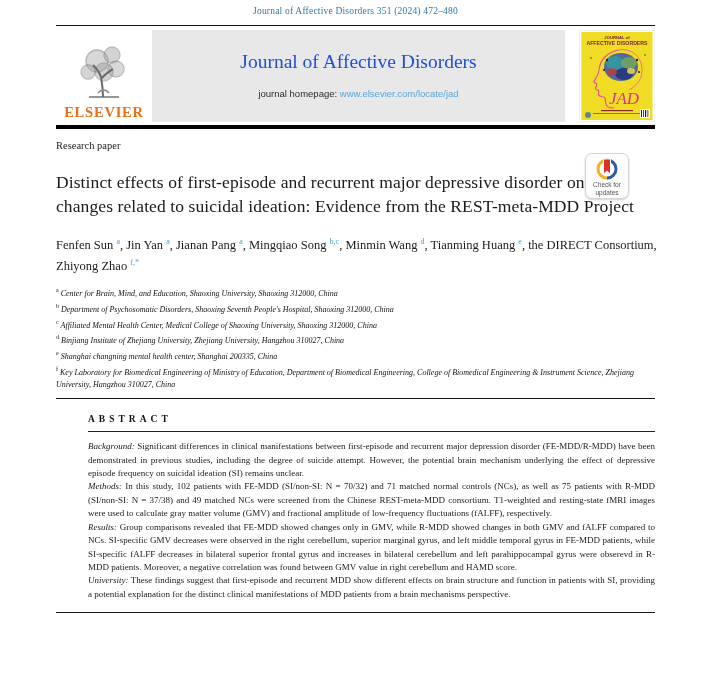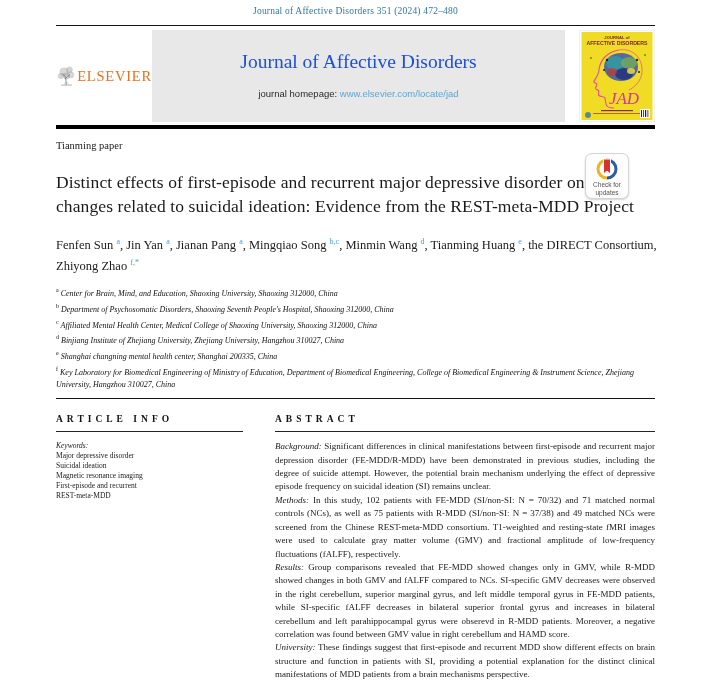--- a/index.html
+++ b/index.html
@@ -13,22 +13,22 @@
   .citation {
     padding-top:6px; text-align:center;
     font-size:9.5px; color:#33779f; letter-spacing:.2px;
   }
   .rule-thin { border-top:1.6px solid #141414; margin:0 8px; }
   .rule-thick { border-top:4px solid #000; margin:0 8px; }
   #rule-top { margin-top:9px; }
   
   .header-row { display:flex; margin:4px 8px 3px 8px; height:92px; }
   .logo-box {
-    width:96px; display:flex; flex-direction:row;
-    align-items:center; justify-content:flex-end; padding-bottom:1px;
+    width:96px; display:flex; flex-direction:column;
+    align-items:center; justify-content:flex-end; padding-bottom:1px;font-weight:bold;
   }
   .elsevier-word {
     font-size:14.5px; color:#e8701a; letter-spacing:.8px; margin-top:1px;
   }
   .banner {
     flex:1; background:#e8e8e8; text-align:center; padding-top:9px;
     margin-right:14px;
   }
   .contents-line { font-size:9.5px; color:#202020; }
   .contents-line a { color:#3b83c4; text-decoration:none; }
@@ -148,21 +148,21 @@
         <rect x="64" y="80" width="0.8" height="7" fill="#222"></rect>
         <rect x="66" y="80" width="1.2" height="7" fill="#222"></rect>
         <rect x="68.5" y="80" width="0.8" height="7" fill="#222"></rect>
       </g>
     </svg>
   </div>
 
   <div class="rule-thick"></div>
 
   <div class="main">
-    <div class="research-paper">Tianming paper</div>
+    <div class="research-paper">Research paper</div>
 
     <div class="badge">
       <svg width="22" height="22" viewBox="0 0 22 22">
         <path d="M11,2 A9,9 0 0,0 2,11 A9,9 0 0,0 11,20" fill="none" stroke="#f0b323" stroke-width="3"></path>
         <path d="M11,2 A9,9 0 0,1 20,11 A9,9 0 0,1 11,20" fill="none" stroke="#2a5caa" stroke-width="3"></path>
         <path d="M7.5,1 h7 v15 l-3.5,-3 l-3.5,3 z" fill="#d6332a" stroke="#ffffff" stroke-width="1"></path>
       </svg>
       <div class="badge-text">
         <div>Check for</div>
         <div>updates</div>
@@ -179,32 +179,20 @@
         <div><sup>c</sup> Affiliated Mental Health Center, Medical College of Shaoxing University, Shaoxing 312000, China</div>
         <div><sup>d</sup> Binjiang Institute of Zhejiang University, Zhejiang University, Hangzhou 310027, China</div>
         <div><sup>e</sup> Shanghai changning mental health center, Shanghai 200335, China</div>
         <div><sup>f</sup> Key Laboratory for Biomedical Engineering of Ministry of Education, Department of Biomedical Engineering, College of Biomedical Engineering &amp; Instrument Science, Zhejiang University, Hangzhou 310027, China</div>
       </div>
   </div>
 
   <div class="rule-thin" id="rule-mid"></div>
 
   <div class="cols">
-    <div class="col-left">
-      <div class="sec-heading">ARTICLE INFO</div>
-      <div class="heading-rule"></div>
-      <div class="keywords-label">Keywords:</div>
-      <div>
-          <div class="keyword">Major depressive disorder</div>
-          <div class="keyword">Suicidal ideation</div>
-          <div class="keyword">Magnetic resonance imaging</div>
-          <div class="keyword">First-episode and recurrent</div>
-          <div class="keyword">REST-meta-MDD</div>
-        </div>
-    </div>
 
     <div class="col-right">
       <div class="sec-heading">ABSTRACT</div>
       <div class="heading-rule"></div>
       <div class="abstract">
           <p class="abs-p"><span class="abs-label">Background:</span> Significant differences in clinical manifestations between first-episode and recurrent major depression disorder (FE-MDD/R-MDD) have been demonstrated in previous studies, including the degree of suicide attempt. However, the potential brain mechanism underlying the effect of depressive episode frequency on suicidal ideation (SI) remains unclear.</p>
           <p class="abs-p"><span class="abs-label">Methods:</span> In this study, 102 patients with FE-MDD (SI/non-SI: N = 70/32) and 71 matched normal controls (NCs), as well as 75 patients with R-MDD (SI/non-SI: N = 37/38) and 49 matched NCs were screened from the Chinese REST-meta-MDD consortium. T1-weighted and resting-state fMRI images were used to calculate gray matter volume (GMV) and fractional amplitude of low-frequency fluctuations (fALFF), respectively.</p>
           <p class="abs-p"><span class="abs-label">Results:</span> Group comparisons revealed that FE-MDD showed changes only in GMV, while R-MDD showed changes in both GMV and fALFF compared to NCs. SI-specific GMV decreases were observed in the right cerebellum, superior marginal gyrus, and left middle temporal gyrus in FE-MDD patients, while SI-specific fALFF decreases in bilateral superior frontal gyrus and increases in bilateral cerebellum and left parahippocampal gyrus were obserevd in R-MDD patients. Moreover, a negative correlation was found between GMV value in right cerebellum and HAMD score.</p>
           <p class="abs-p"><span class="abs-label">University:</span> These findings suggest that first-episode and recurrent MDD show different effects on brain structure and function in patients with SI, providing a potential explanation for the distinct clinical manifestations of MDD patients from a brain mechanisms perspective.</p>
         </div>

